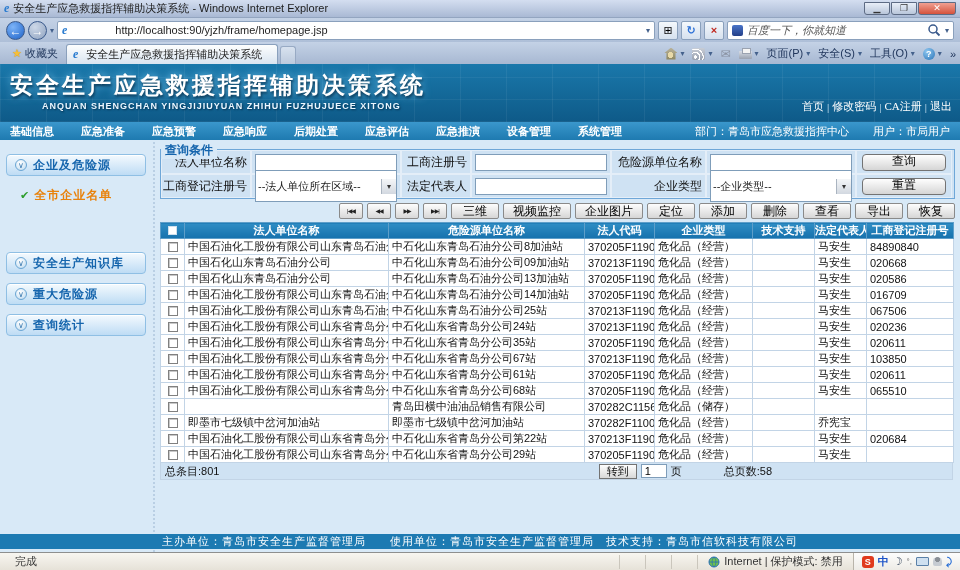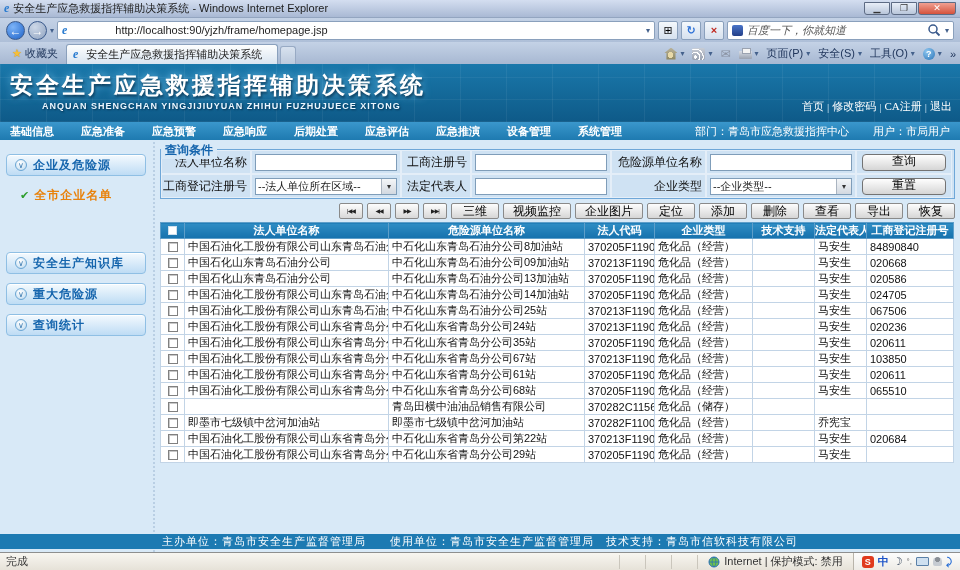--- a/index.html
+++ b/index.html
@@ -74,21 +74,21 @@
   .sb-spacer { height:40px; }
   .splitter { position:absolute; left:150px; top:0; bottom:0; width:7px; background:repeating-linear-gradient(0deg,#b9cfe4 0 2px,transparent 2px 4px); background-size:2px 100%; background-repeat:repeat-y; background-position:center; }
   .main { margin-left:160px; margin-right:5px; }
   
   .querybox { position:relative; border:1px solid #6fa7d8; margin-top:9px; background:#cfe2f3; }
   .q-legend { position:absolute; top:-8px; left:0; background:#d8e9f7; padding:0 4px; font-size:12px; font-weight:bold; color:#1565ad; }
   .qgrid { display:grid; grid-template-columns:90px 150px 70px 140px 95px 150px 96px; }
   .qcell { border:1px solid #e4eef8; display:flex; align-items:center; height:24px; padding:0 3px; }
   .qlabel { justify-content:flex-end; font-size:12px; color:#111; white-space:nowrap; }
   .qinput { width:100%; height:17px; background:#fff; border:1px solid #7f9db9; }
-  .qselect { width:100%; height:17px; background:#fff; border:1px solid #7f9db9; display:flex; align-items:center; font-size:11px; color:#222; padding-left:2px; }
+  .qselect { width:100%; height:32px; background:#fff; border:1px solid #7f9db9; display:flex; align-items:center; font-size:11px; color:#222; padding-left:2px; }
   .qselect .car { margin-left:auto; width:15px; height:15px; background:linear-gradient(#f4f6f8,#d2d8e0); border-left:1px solid #aab4c0; font-size:8px; line-height:15px; text-align:center; color:#333; }
   .fbtn { width:84px; height:17px; margin:0 auto; background:linear-gradient(#fefefe,#d5d5d5); border:1px solid #737373; border-radius:4px; font-size:12px; color:#000; line-height:15px; text-align:center; cursor:pointer;font-family:Liberation Mono, monospace; }
   
   .btnrow { display:flex; justify-content:flex-end; align-items:center; gap:4px; margin:4px 0 3px; }
   .tb-nav { width:24px; height:16px; background:linear-gradient(#fdfdfd,#d8d8d8); border:1px solid #8a8a8a; border-radius:2px; font-size:6px; letter-spacing:-1px; color:#222; text-align:center; line-height:14px; cursor:pointer; }
   .tb-btn { min-width:48px; padding:0 9px; height:16px; background:linear-gradient(#fdfdfd,#d6d6d6); border:1px solid #8a8a8a; border-radius:2px; font-size:12px; color:#000; line-height:14px; text-align:center; cursor:pointer; white-space:nowrap; }
   
   table.grid { width:793px; border-collapse:collapse; table-layout:fixed; font-size:11px; }
   .grid th { background:linear-gradient(#2f8dc4,#1671ad); color:#fff; font-weight:bold; border:1px solid #5e9ec9; height:16px; text-align:center; white-space:nowrap; overflow:hidden; }
   .grid td { background:#fff; border:1px solid #c2d4e6; height:16px; padding:0 3px; white-space:nowrap; overflow:hidden; color:#111; }
@@ -98,21 +98,21 @@
   
   .pagerow { width:793px; height:17px; background:#cfe2f3; border:1px solid #c2d4e6; border-top:none; display:flex; align-items:center; font-size:11px; color:#111; }
   .pg-total { padding-left:4px; }
   .pg-goto { margin-left:auto; height:15px; padding:0 7px; background:linear-gradient(#fefefe,#d8d8d8); border:1px solid #737373; font-size:11px; line-height:13px; cursor:pointer; }
   .pg-input { width:26px; height:14px; border:1px solid #7f9db9; background:#fff; font-size:11px; margin:0 4px; padding-left:3px; }
   .pg-pages { margin-left:42px; margin-right:180px; }
   
   .page-footer { position:absolute; left:0; right:0; bottom:3px; height:15px; background:#1d7ab2; color:#fff; font-size:11px; text-align:center; line-height:15px; letter-spacing:1px; }
   
   .statusbar { height:18px; flex:0 0 18px; background:linear-gradient(#f8f6f1,#e6e2d8); border-top:1px solid #8e8f8f; display:flex; align-items:center; font-size:11px; color:#333; }
-  .st-left { flex:1; padding-left:6px; }
+  .st-left { flex:1; padding-left:15px; }
   .st-seg { border-left:1px solid #cac6bc; height:14px; width:26px; }
   .st-zone { border-left:1px solid #cac6bc; display:flex; align-items:center; gap:4px; padding:0 10px; height:14px; white-space:nowrap; }
   .tray { border-left:1px solid #b8b4aa; background:linear-gradient(#fdfdfd,#eceae4); height:18px; display:flex; align-items:center; gap:4px; padding:0 8px; }
   .tr-s { width:12px; height:12px; background:#e03a1e; color:#fff; border-radius:3px; font-size:9px; font-weight:bold; text-align:center; line-height:12px; }
   .tr-zh { color:#1b52c8; font-weight:bold; font-size:11px; }
   .tr-moon { color:#2a3a52; font-size:11px; }
   .tr-dot { color:#666; font-size:8px; }
   .tr-kb { width:13px; height:9px; background:#cfe0f0; border:1px solid #5a80a8; border-radius:1px; }
   .tr-person { width:9px; height:9px; border-radius:50% 50% 2px 2px; background:radial-gradient(circle at 50% 28%,#8a8f96 32%,#c6cbd2 33%); }
   .tr-wrench { color:#2a6fd6; font-size:10px; font-weight:bold; }
@@ -385,21 +385,21 @@
             <tr>
               <td class="cb-col">
                 <div class="cb"></div>
               </td>
               <td>中国石油化工股份有限公司山东青岛石油分公司</td>
               <td>中石化山东青岛石油分公司14加油站</td>
               <td>370205F119014</td>
               <td>危化品（经营）</td>
               <td></td>
               <td>马安生</td>
-              <td>024705</td>
+              <td>016709</td>
             </tr>
             <tr>
               <td class="cb-col">
                 <div class="cb"></div>
               </td>
               <td>中国石油化工股份有限公司山东青岛石油分公司</td>
               <td>中石化山东青岛石油分公司25站</td>
               <td>370213F119025</td>
               <td>危化品（经营）</td>
               <td></td>
@@ -510,20 +510,27 @@
               <td>中石化山东省青岛分公司29站</td>
               <td>370205F119029</td>
               <td>危化品（经营）</td>
               <td></td>
               <td>马安生</td>
               <td></td>
             </tr>
           </tbody>
       </table>
 
+      <div class="pagerow">
+        <span class="pg-total">总条目:801</span>
+        <span class="pg-goto">转到</span>
+        <input class="pg-input" value="1" style="">
+        <span>页</span>
+        <span class="pg-pages">总页数:58</span>
+      </div>
     </div>
 
     <div class="page-footer">主办单位：青岛市安全生产监督管理局　　使用单位：青岛市安全生产监督管理局　技术支持：青岛市信软科技有限公司</div>
   </div>
 
   <div class="statusbar">
     <span class="st-left">完成</span>
     <span class="st-seg"></span>
     <span class="st-seg"></span>
     <span class="st-seg"></span>

